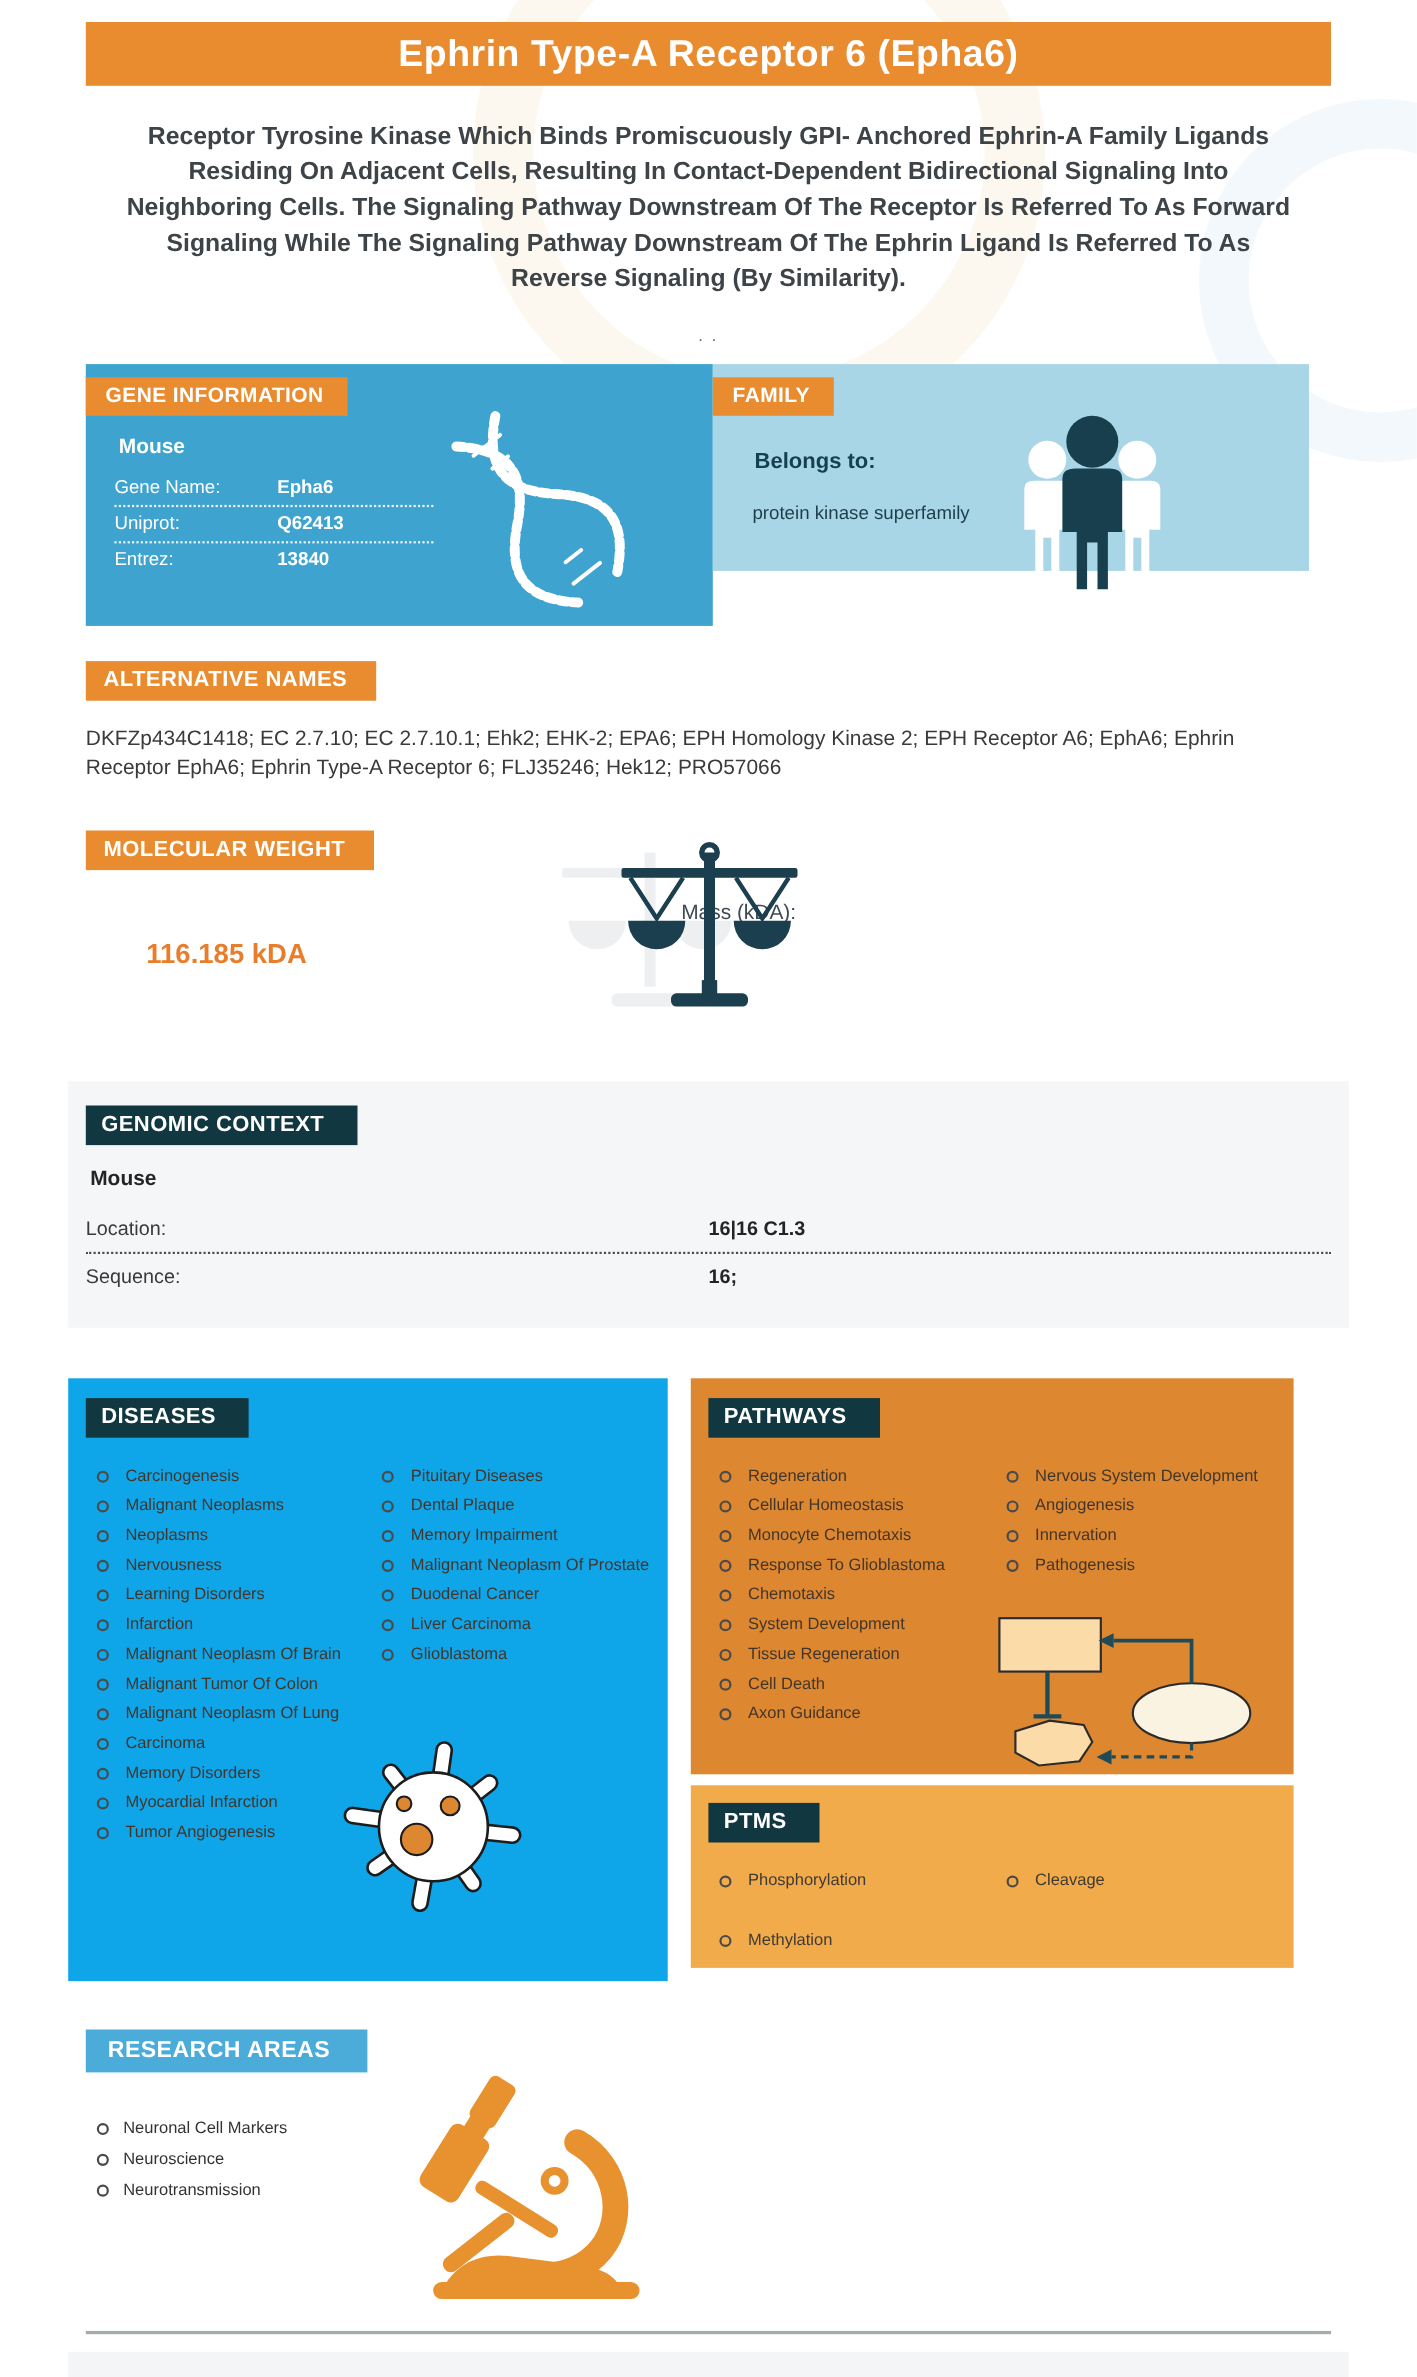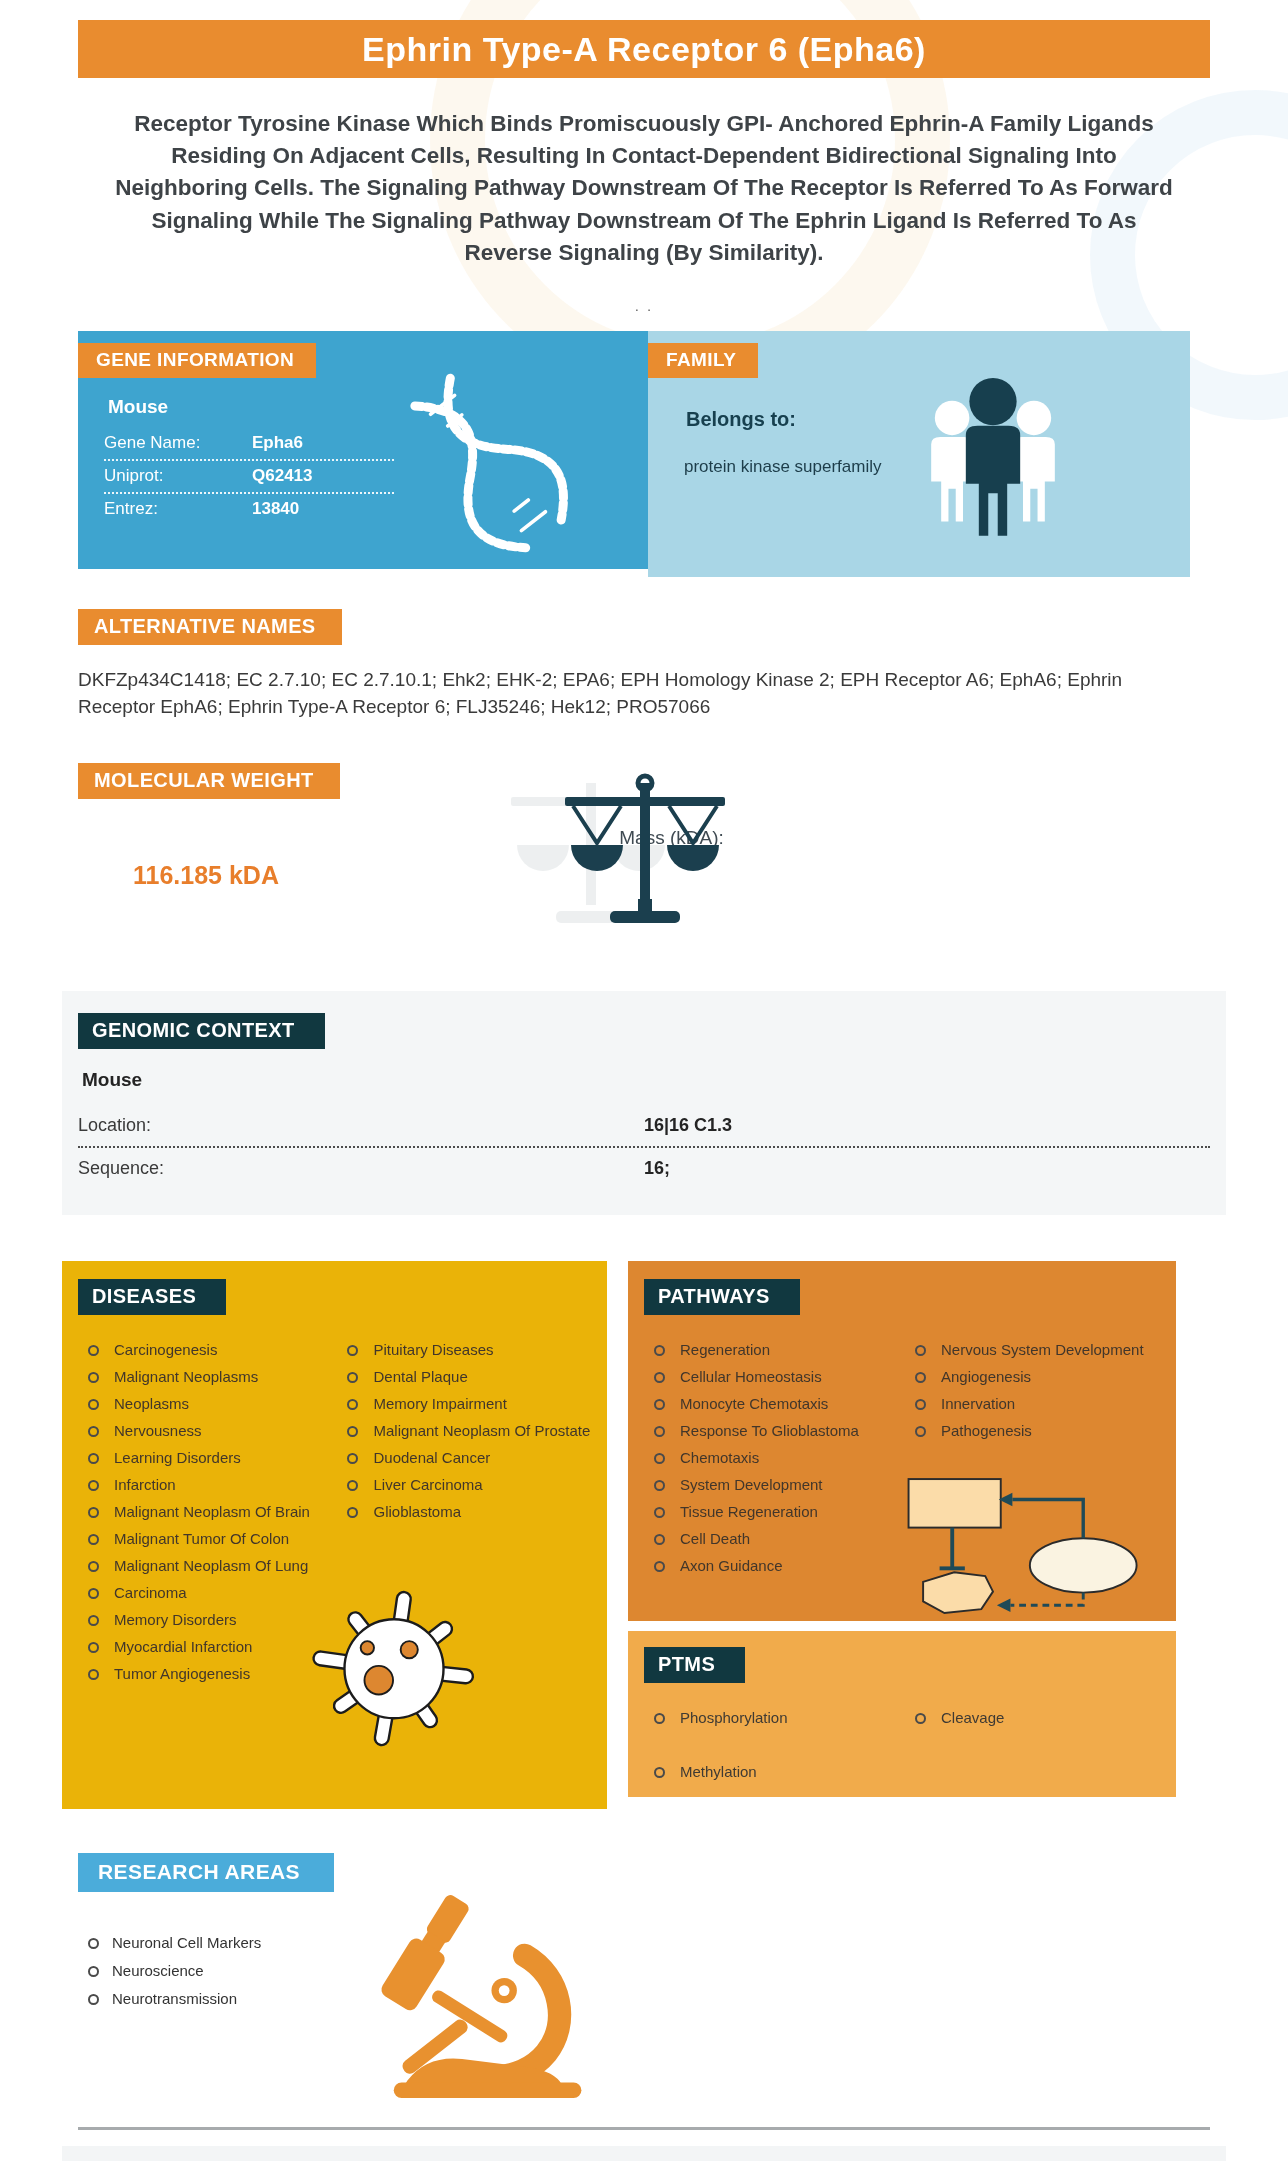--- a/index.html
+++ b/index.html
@@ -20,21 +20,21 @@
 
   .description { margin:30px 110px 0 110px; text-align:center; font-size:22.5px;
                  font-weight:bold; line-height:1.43; color:#3e4347; }
   .dots { margin-top:28px; text-align:center; font-size:15px; color:#666; letter-spacing:2px; height:20px; }
 
   
   .panels-row { display:flex; margin:14px 0 0 78px; }
   .panel-hdr { display:inline-block; background:#e98c2f; color:#fff; font-weight:bold;
                font-size:19px; padding:6px 22px 7px 18px; margin-top:12px; letter-spacing:.4px; }
   .gene-panel { position:relative; width:570px; height:238px; background:#3ea4cf; }
-  .family-panel { position:relative; width:542px; height:246px; background:#a9d6e6; }
+  .family-panel { position:relative; width:542px; height:188px; background:#a9d6e6; }
   .species-label { color:#fff; font-weight:bold; font-size:19px; margin:18px 0 10px 30px; }
   .gene-table { margin-left:26px; width:290px; }
   .gene-row { display:grid; grid-template-columns:148px 1fr; padding:5px 0 6px 0; }
   .gene-row.dotted { border-bottom:2px dotted rgba(255,255,255,.9); }
   .gene-row .lbl { color:#fff; font-size:17px; }
   .gene-row .val { color:#fff; font-size:17px; font-weight:bold; }
   .dna-icon { position:absolute; left:305px; top:42px; }
   .belongs-label { margin:30px 0 0 38px; font-size:20px; font-weight:bold; color:#17404f; }
   .belongs-value { margin:26px 0 0 36px; font-size:17px; color:#1d3d4a; }
   .family-icon { position:absolute; left:250px; top:36px; }
@@ -55,21 +55,21 @@
   .sec-hdr-teal { display:inline-block; background:#113840; color:#fff; font-weight:bold;
                   font-size:20px; padding:6px 30px 7px 14px; letter-spacing:.4px; }
   .genomic .species { margin:20px 0 14px 4px; font-size:19px; font-weight:bold; color:#242424; }
   .gen-row { display:grid; grid-template-columns:50% 1fr; padding:10px 0; }
   .gen-row.dotted { border-bottom:2px dotted #4c4c4c; }
   .gen-row .lbl { font-size:18px; color:#3a3a3a; }
   .gen-row .val { font-size:18px; font-weight:bold; color:#242424; }
 
   
   .two-col { display:flex; gap:21px; margin:46px 62px 0 62px; }
-  .diseases { position:relative; width:575px; height:548px; background:#eab308; padding:18px 0 0 16px; }
+  .diseases { position:relative; width:575px; height:548px; background:#0ea5e9; padding:18px 0 0 16px; }
   .right-col { width:632px; display:flex; flex-direction:column; gap:10px; }
   .pathways { position:relative; width:548px; height:360px; background:#dd8730; padding:18px 0 0 16px; }
   .ptms { position:relative; width:548px; height:166px; background:#f1ab4b; padding:16px 0 0 16px; }
 
   .bullet-cols { display:grid; grid-template-columns:1fr 1fr; margin-top:22px; padding-right:10px; }
   ul.bullet-list { list-style:none; }
   ul.bullet-list li { position:relative; padding-left:36px; font-size:15px; line-height:26px;
                       margin-bottom:1px; color:#42362a; }
   ul.bullet-list li::before { content:""; position:absolute; left:10px; top:8px; width:7px; height:7px;
                       border:2px solid #4a4a4a; border-radius:50%; }

